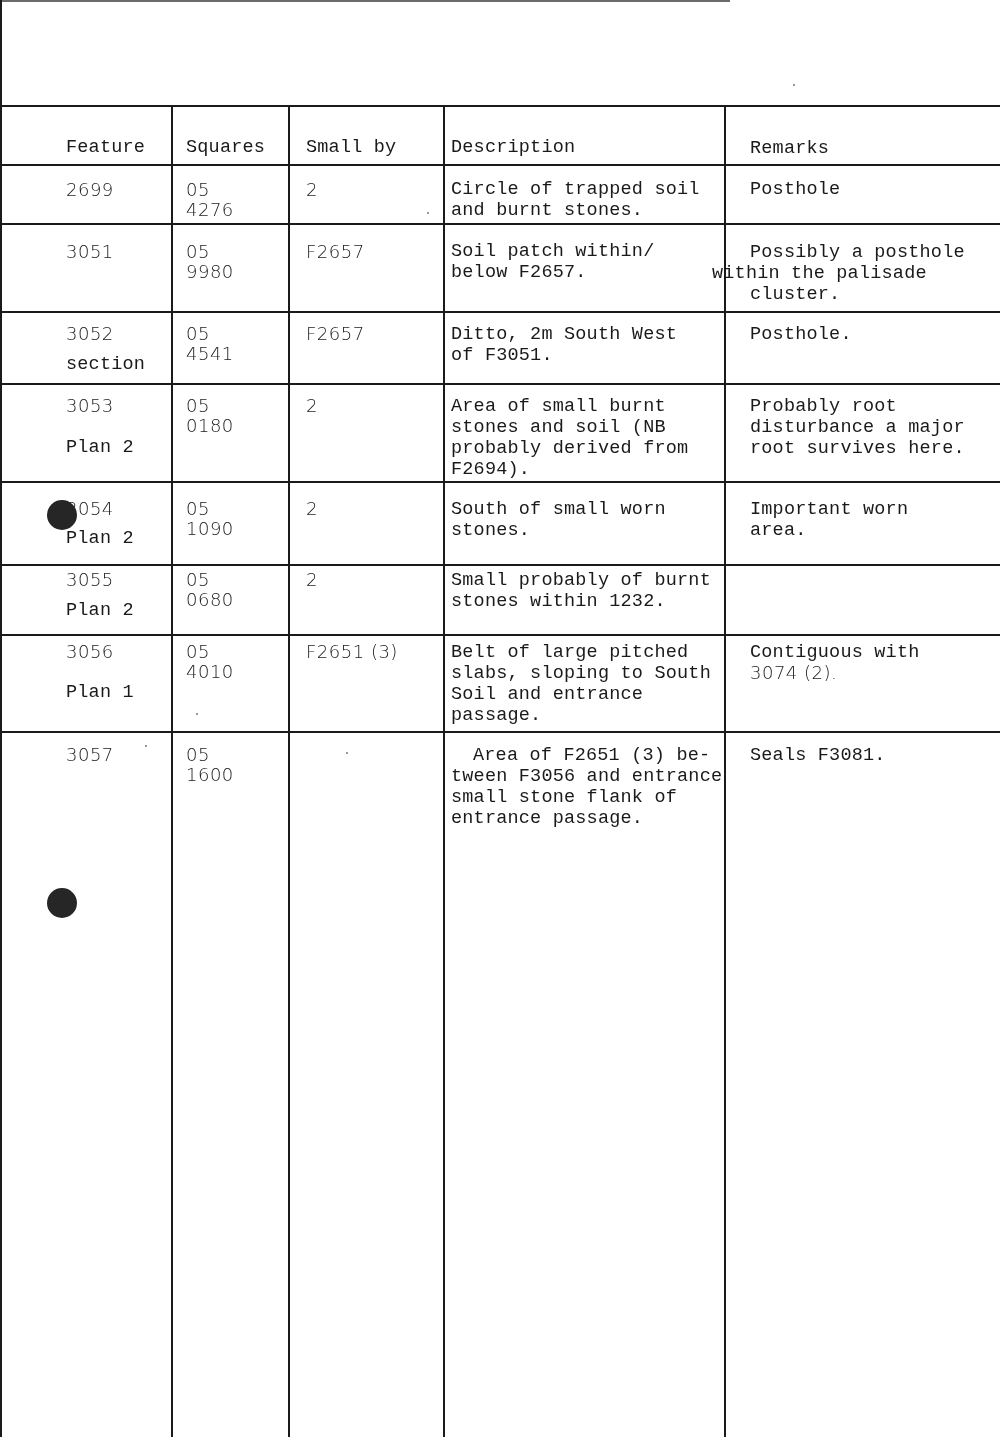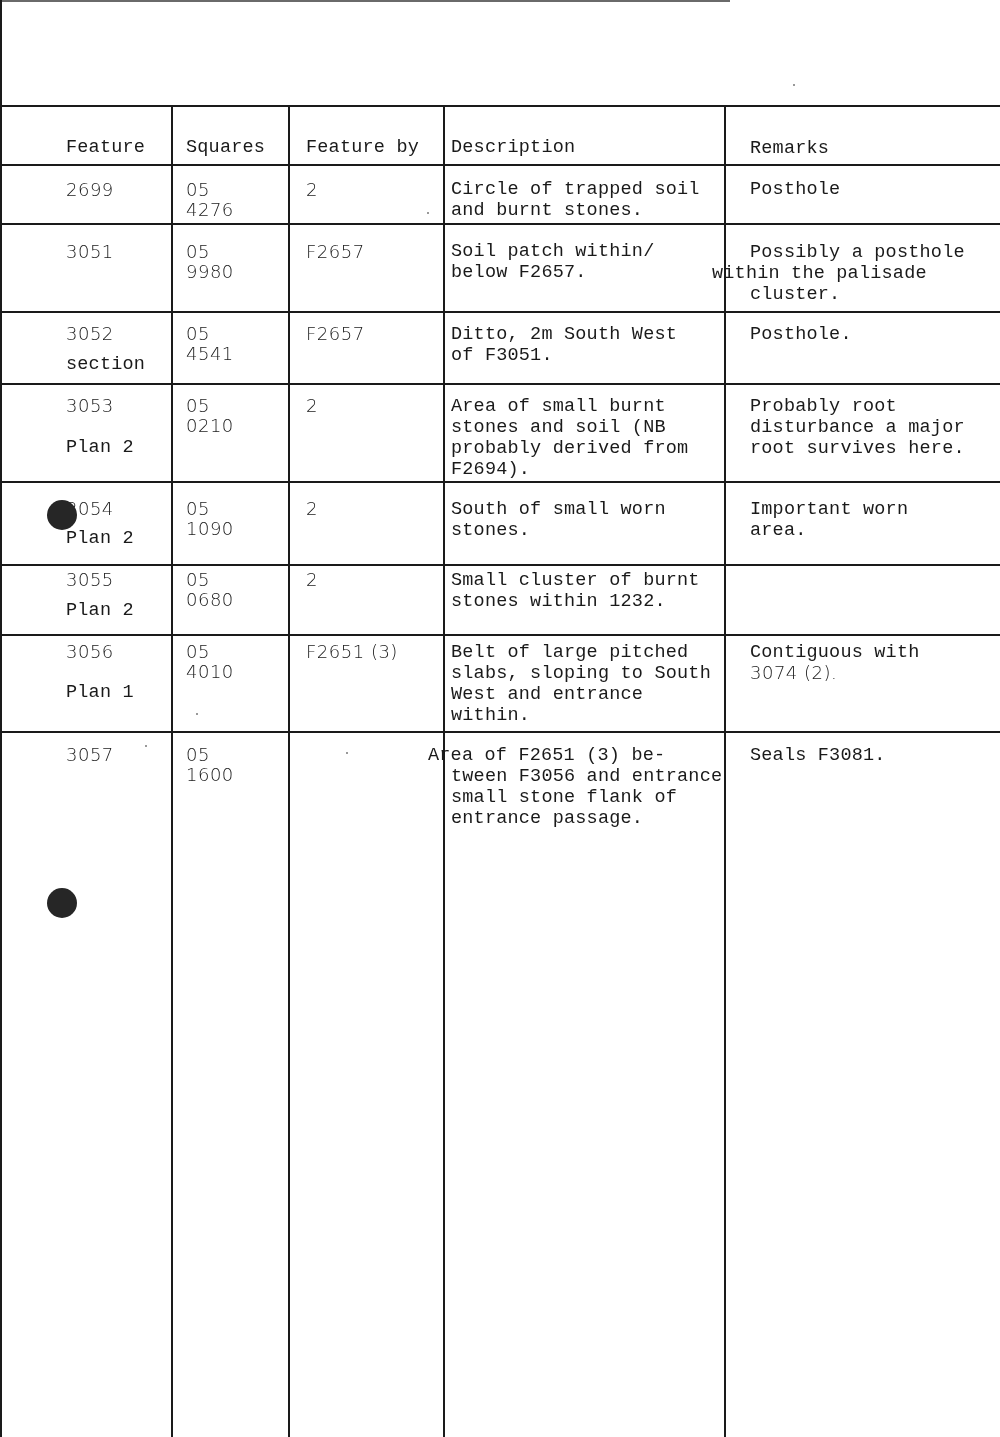--- a/index.html
+++ b/index.html
@@ -32,21 +32,21 @@
   <div class="hline" style="top:634px"></div>
   <div class="hline" style="top:731px"></div>
 
   <div class="vline" style="left:171px"></div>
   <div class="vline" style="left:288px"></div>
   <div class="vline" style="left:443px"></div>
   <div class="vline" style="left:724px"></div>
 
   <div class="cell" style="left:66px; top:137px">Feature</div>
   <div class="cell" style="left:186px; top:137px">Squares</div>
-  <div class="cell" style="left:306px; top:137px">Feature by</div>
+  <div class="cell" style="left:306px; top:137px">Small by</div>
   <div class="cell" style="left:451px; top:137px">Description</div>
   <div class="cell" style="left:750px; top:138px">Remarks</div>
 
   <div>
     <div class="cell num" style="left:66px; top:179px">2699</div>
     <div class="cell num" style="left:186px; top:179px">05</div>
     <div class="cell num" style="left:186px; top:199px">4276</div>
     <div class="cell num" style="left:306px; top:179px">2</div>
     <div class="cell" style="left:451px; top:179px">Circle of trapped soil</div>
     <div class="cell" style="left:451px; top:200px">and burnt stones.</div>
@@ -73,21 +73,21 @@
     <div class="cell num" style="left:306px; top:323px">F2657</div>
     <div class="cell" style="left:451px; top:324px">Ditto, 2m South West</div>
     <div class="cell" style="left:451px; top:345px">of F3051.</div>
     <div class="cell" style="left:750px; top:324px">Posthole.</div>
   </div>
 
   <div>
     <div class="cell num" style="left:66px; top:395px">3053</div>
     <div class="cell" style="left:66px; top:437px">Plan 2</div>
     <div class="cell num" style="left:186px; top:395px">05</div>
-    <div class="cell num" style="left:186px; top:415px">0210</div>
+    <div class="cell num" style="left:186px; top:415px">0180</div>
     <div class="cell num" style="left:306px; top:395px">2</div>
     <div class="cell" style="left:451px; top:396px">Area of small burnt</div>
     <div class="cell" style="left:451px; top:417px">stones and soil (NB</div>
     <div class="cell" style="left:451px; top:438px">probably derived from</div>
     <div class="cell" style="left:451px; top:459px">F2694).</div>
     <div class="cell" style="left:750px; top:396px">Probably root</div>
     <div class="cell" style="left:750px; top:417px">disturbance a major</div>
     <div class="cell" style="left:750px; top:438px">root survives here.</div>
   </div>
 
@@ -102,44 +102,44 @@
     <div class="cell" style="left:750px; top:499px">Important worn</div>
     <div class="cell" style="left:750px; top:520px">area.</div>
   </div>
 
   <div>
     <div class="cell num" style="left:66px; top:569px">3055</div>
     <div class="cell" style="left:66px; top:600px">Plan 2</div>
     <div class="cell num" style="left:186px; top:569px">05</div>
     <div class="cell num" style="left:186px; top:589px">0680</div>
     <div class="cell num" style="left:306px; top:569px">2</div>
-    <div class="cell" style="left:451px; top:570px">Small cluster of burnt</div>
+    <div class="cell" style="left:451px; top:570px">Small probably of burnt</div>
     <div class="cell" style="left:451px; top:591px">stones within 1232.</div>
   </div>
 
   <div>
     <div class="cell num" style="left:66px; top:641px">3056</div>
     <div class="cell" style="left:66px; top:682px">Plan 1</div>
     <div class="cell num" style="left:186px; top:641px">05</div>
     <div class="cell num" style="left:186px; top:661px">4010</div>
     <div class="cell num" style="left:306px; top:641px">F2651 (3)</div>
     <div class="cell" style="left:451px; top:642px">Belt of large pitched</div>
     <div class="cell" style="left:451px; top:663px">slabs, sloping to South</div>
-    <div class="cell" style="left:451px; top:684px">West and entrance</div>
-    <div class="cell" style="left:451px; top:705px">within.</div>
+    <div class="cell" style="left:451px; top:684px">Soil and entrance</div>
+    <div class="cell" style="left:451px; top:705px">passage.</div>
     <div class="cell" style="left:750px; top:642px">Contiguous with</div>
     <div class="cell num" style="left:750px; top:662px">3074 (2).</div>
   </div>
 
   <div>
     <div class="cell num" style="left:66px; top:744px">3057</div>
     <div class="cell num" style="left:186px; top:744px">05</div>
     <div class="cell num" style="left:186px; top:764px">1600</div>
     <div class="cell" style="left:306px; top:744px"></div>
-    <div class="cell" style="left:428px; top:745px">Area of F2651 (3) be-</div>
+    <div class="cell" style="left:473px; top:745px">Area of F2651 (3) be-</div>
     <div class="cell" style="left:451px; top:766px">tween F3056 and entrance</div>
     <div class="cell" style="left:451px; top:787px">small stone flank of</div>
     <div class="cell" style="left:451px; top:808px">entrance passage.</div>
     <div class="cell" style="left:750px; top:745px">Seals F3081.</div>
   </div>
 
   <div class="hole" style="left:47px; top:500px"></div>
   <div class="hole" style="left:47px; top:888px"></div>
 
   <div class="speck" style="left:793px; top:84px"></div>

